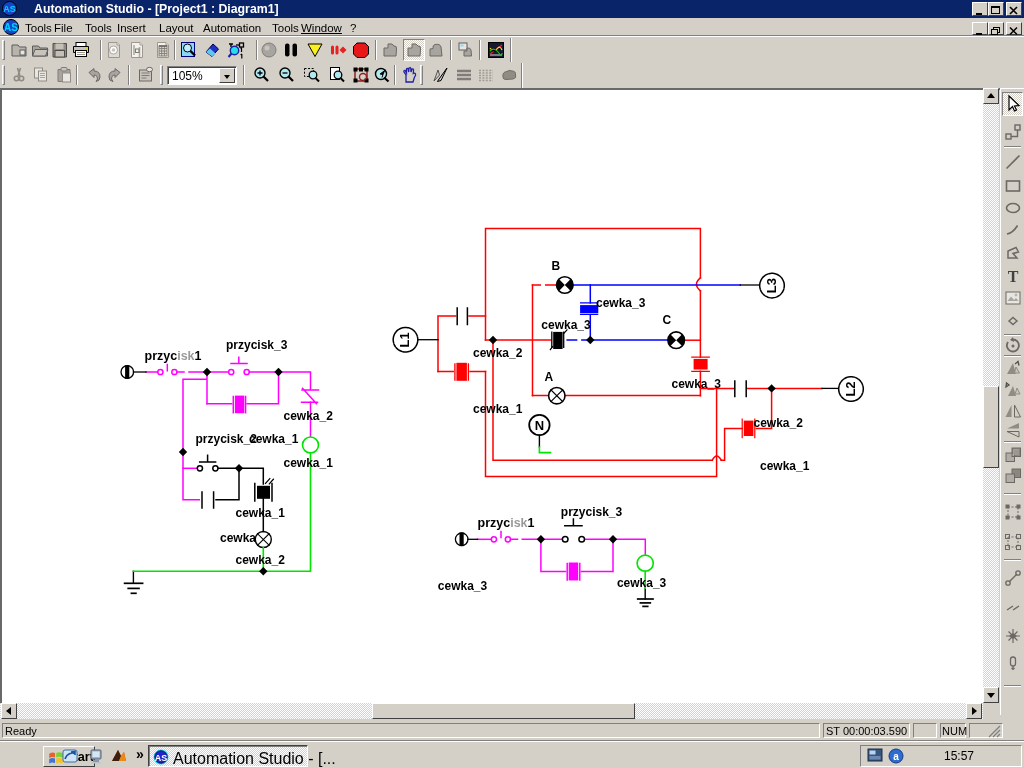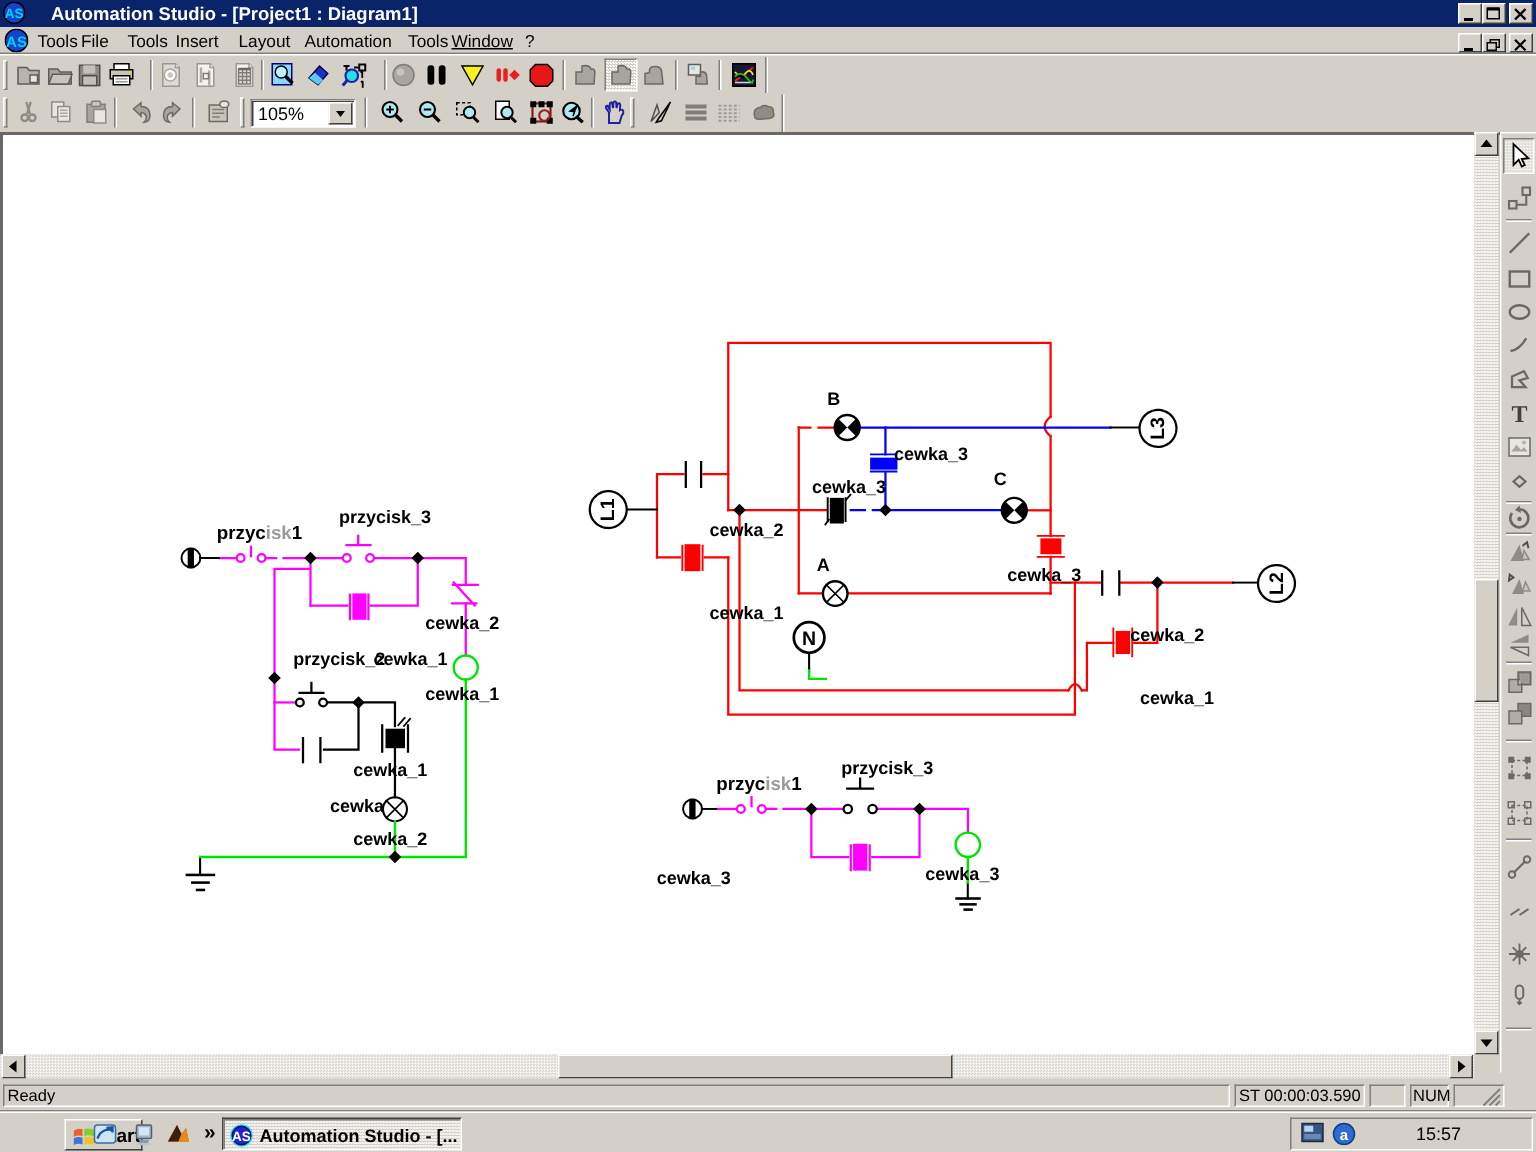--- a/index.html
+++ b/index.html
@@ -630,21 +630,21 @@
       <path d="M11 9 L14 5 L16 14 L9 14 Z" fill="#e98a17"></path>
     </svg>
   <div class="abs" style="left:136px;top:4px;font-size:14px;font-weight:bold;">»</div>
 
   <div class="abs" style="left:148px;top:3px;width:160px;height:22px;background-image:repeating-conic-gradient(#ffffff 0 25%, #d4d0c8 0 50%);background-size:2px 2px;border:1px solid;border-color:#404040 #fff #fff #404040;box-shadow:inset 1px 1px 0 #808080;">
     <svg class="abs" style="left:4px;top:3px;" width="16" height="16">
         <circle cx="8" cy="8" r="7.5" fill="#20e0f8"></circle>
         <circle cx="8" cy="8" r="6.2" fill="#2026c8" stroke="#101060"></circle>
         <text x="8" y="11.5" font-size="9" font-weight="bold" fill="#fff" text-anchor="middle">AS</text>
       </svg>
-    <span class="abs" style="left:24px;top:4px;font-size:12px;font-weight:bold;white-space:nowrap;">Automation Studio - [...</span>
+    <span class="abs" style="left:24px;top:4px;font-size:16px;font-weight:normal;white-space:nowrap;">Automation Studio - [...</span>
   </div>
 
   <div class="abs sunken" style="left:860px;top:3px;width:162px;height:22px;"></div>
   <svg class="abs" style="left:867px;top:6px;" width="17" height="16">
       <rect x="1" y="1" width="14" height="12" fill="#38557e" stroke="#1d2c42"></rect>
       <rect x="2.5" y="2.5" width="6" height="4" fill="#b8d4f0"></rect>
       <rect x="2.5" y="8" width="11" height="3.5" fill="#6b89b0"></rect>
     </svg>
   <svg class="abs" style="left:888px;top:6px;" width="16" height="16">
       <circle cx="8" cy="8" r="7" fill="#2e6ccf" stroke="#123c82"></circle>

